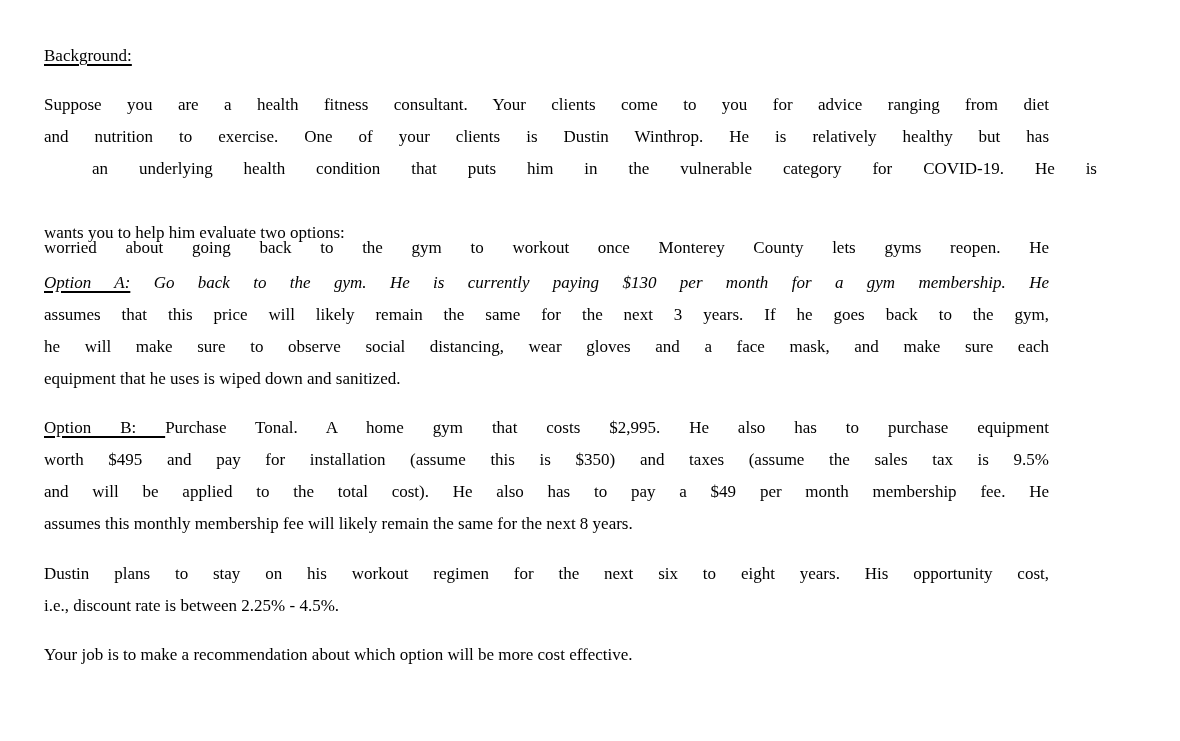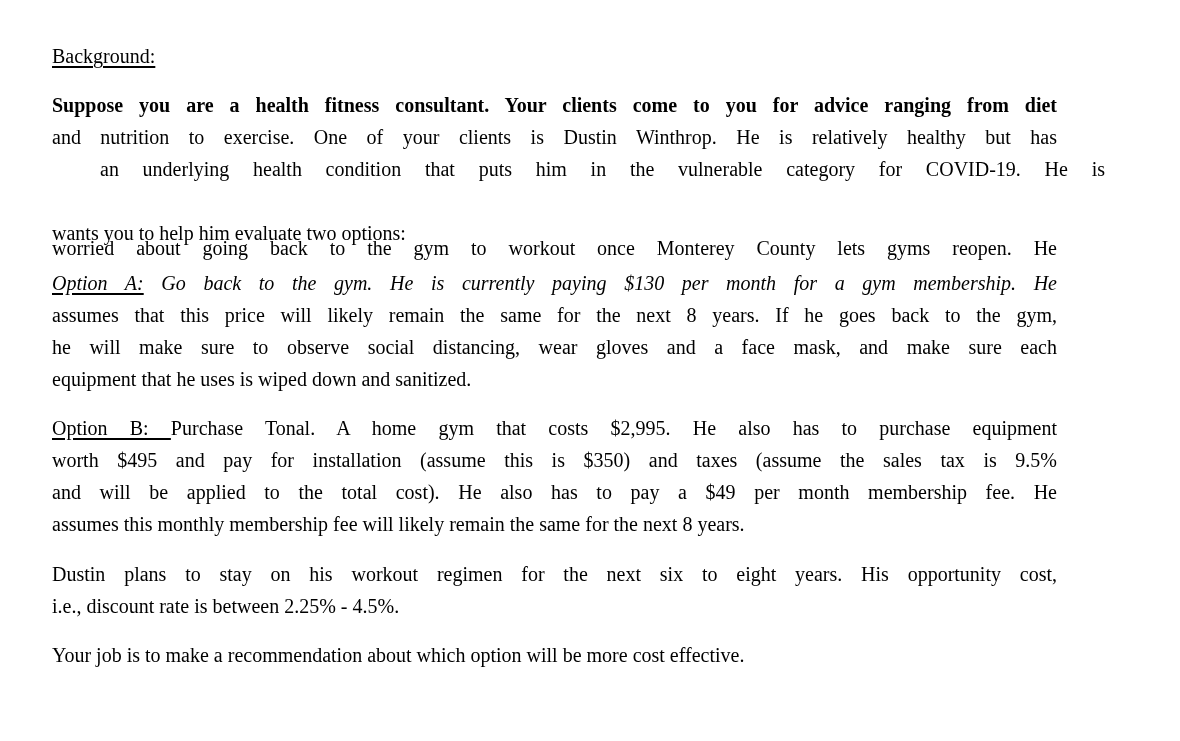--- a/index.html
+++ b/index.html
@@ -1,42 +1,42 @@
 <!DOCTYPE html>
 <html><head>
 <meta charset="utf-8">
 <style>
   html, body { margin: 0; padding: 0; background: #ffffff; }
   body { width: 1180px; height: 741px; position: relative; overflow: hidden;
          font-family: "Liberation Serif", "DejaVu Serif", serif; color: #000; }
   .doc { position: absolute; left: 36px; top: 0; width: 1005px; }
-  .line { position: absolute; left: 16px; width: 1005px; font-size: 20px; line-height: 32px;
+  .line { position: absolute; left: 8px; width: 1005px; font-size: 17px; line-height: 32px;
           white-space: nowrap; text-align: justify; text-align-last: justify; }
   .line.last { text-align-last: left; }
   .u { text-decoration: underline; text-underline-offset: 3px; text-decoration-thickness: 1.5px; }
 </style>
 </head>
 <body>
 
 <div class="doc">
   <div class="line last" style="top:40px;">
     <span class="u">Background:</span>
   </div>
 
   <div>
-    <div class="line" style="top:89px;font-weight:bold;">Suppose you are a health fitness consultant. Your clients come to you for advice ranging from diet</div>
+    <div class="line" style="top:89px;">Suppose you are a health fitness consultant. Your clients come to you for advice ranging from diet</div>
     <div class="line" style="top:121px;">and nutrition to exercise. One of your clients is Dustin Winthrop. He is relatively healthy but has</div>
     <div class="line" style="top:153px;margin-left:48px;">an underlying health condition that puts him in the vulnerable category for COVID-19. He is</div>
     <div class="line" style="top:185px;margin-top:47px;">worried about going back to the gym to workout once Monterey County lets gyms reopen. He</div>
     <div class="line last" style="top:217px;">wants you to help him evaluate two options:</div>
   </div>
 
   <div>
     <div class="line" style="top:267px;font-style:italic;"><span class="u">Option A:</span><span> Go back to the gym. He is currently paying $130 per month for a gym membership. He</span></div>
-    <div class="line" style="top:299px;">assumes that this price will likely remain the same for the next 8 years. If he goes back to the gym,</div>
+    <div class="line" style="top:299px;">assumes that this price will likely remain the same for the next 3 years. If he goes back to the gym,</div>
     <div class="line" style="top:331px;">he will make sure to observe social distancing, wear gloves and a face mask, and make sure each</div>
     <div class="line last" style="top:363px;">equipment that he uses is wiped down and sanitized.</div>
   </div>
 
   <div>
     <div class="line" style="top:412px;"><span class="u">Option B: </span><span>Purchase Tonal. A home gym that costs $2,995. He also has to purchase equipment</span></div>
     <div class="line" style="top:444px;">worth $495 and pay for installation (assume this is $350) and taxes (assume the sales tax is 9.5%</div>
     <div class="line" style="top:476px;">and will be applied to the total cost). He also has to pay a $49 per month membership fee. He</div>
     <div class="line last" style="top:508px;">assumes this monthly membership fee will likely remain the same for the next 8 years.</div>
   </div>

